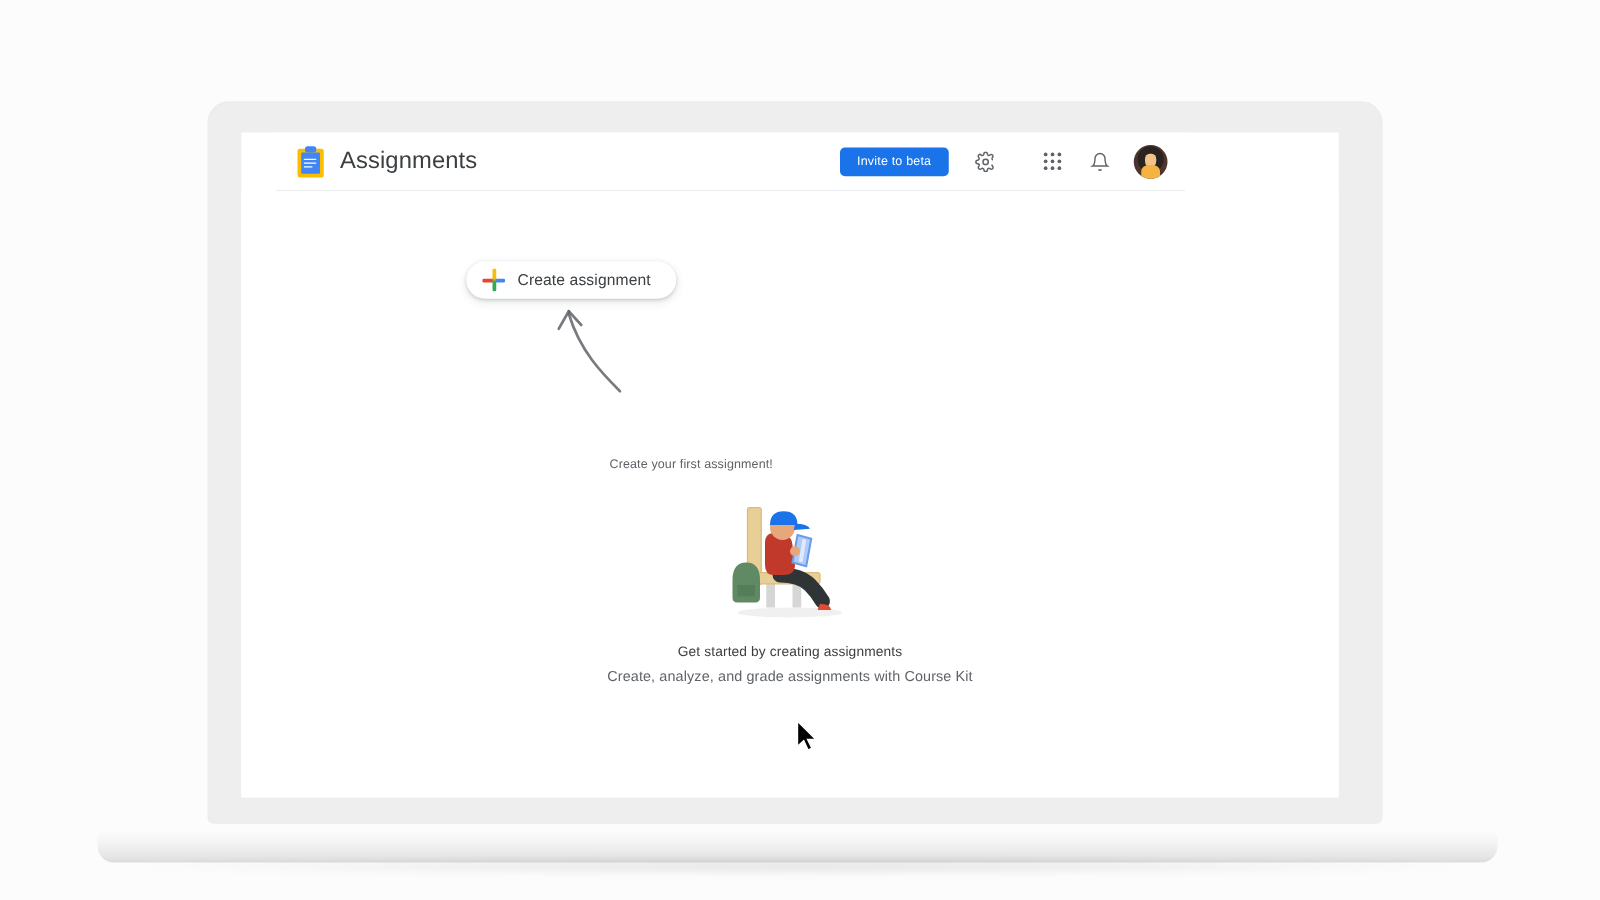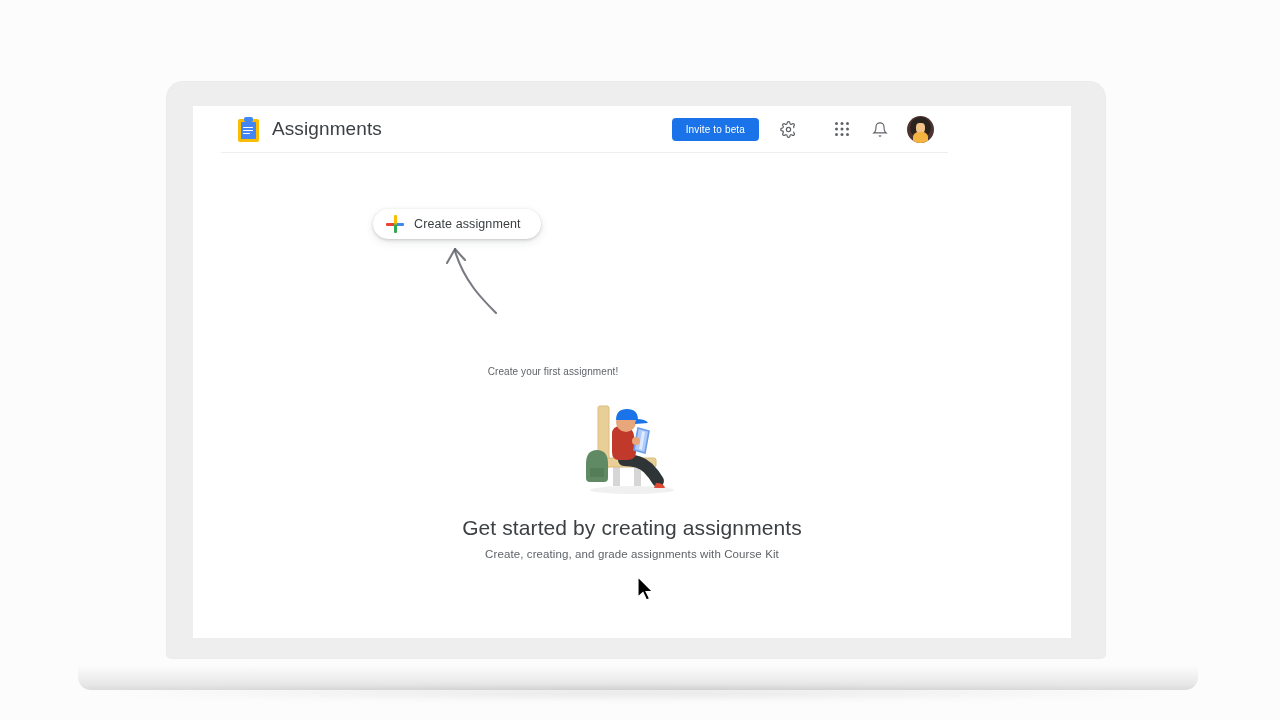--- a/index.html
+++ b/index.html
@@ -256,21 +256,21 @@
     width: 878px;
     text-align: center;
   }
   .illustration {
     width: 120px;
     height: 100px;
     margin: 0 auto 18px auto;
     position: relative;
   }
   .empty-title {
-    font-size: 21px;
+    font-size: 11px;
     color: #3c4043;
     letter-spacing: 0.1px;
     margin-bottom: 8px;
   }
   .empty-sub {
     font-size: 11.5px;
     color: #5f6368;
     letter-spacing: 0.1px;
   }
 
@@ -399,21 +399,21 @@
             <path d="M66 30 l11 3 l-4 22 l-11 -3 z" fill="#aecbfa"></path>
             <path d="M66 30 l11 3 l-4 22 l-11 -3 z" fill="none" stroke="#6b9bea" stroke-width="1.6"></path>
             <path d="M70 33 l3 1 l-3 18 l-3 -1 z" fill="#ffffff" opacity="0.6"></path>
 
             <circle cx="64" cy="43" r="4" fill="#e8a77a"></circle>
           </svg>
         </div>
 
         <div class="empty-title">Get started by creating assignments</div>
 
-        <div class="empty-sub">Create, creating, and grade assignments with Course Kit</div>
+        <div class="empty-sub">Create, analyze, and grade assignments with Course Kit</div>
       </div>
 
     </div>
   </div>
 
   <div class="laptop-notch"></div>
   <div class="laptop-base"></div>
   <div class="laptop-base-shadow"></div>
 
   <svg class="cursor-arrow" width="20" height="28" viewBox="0 0 20 28">

